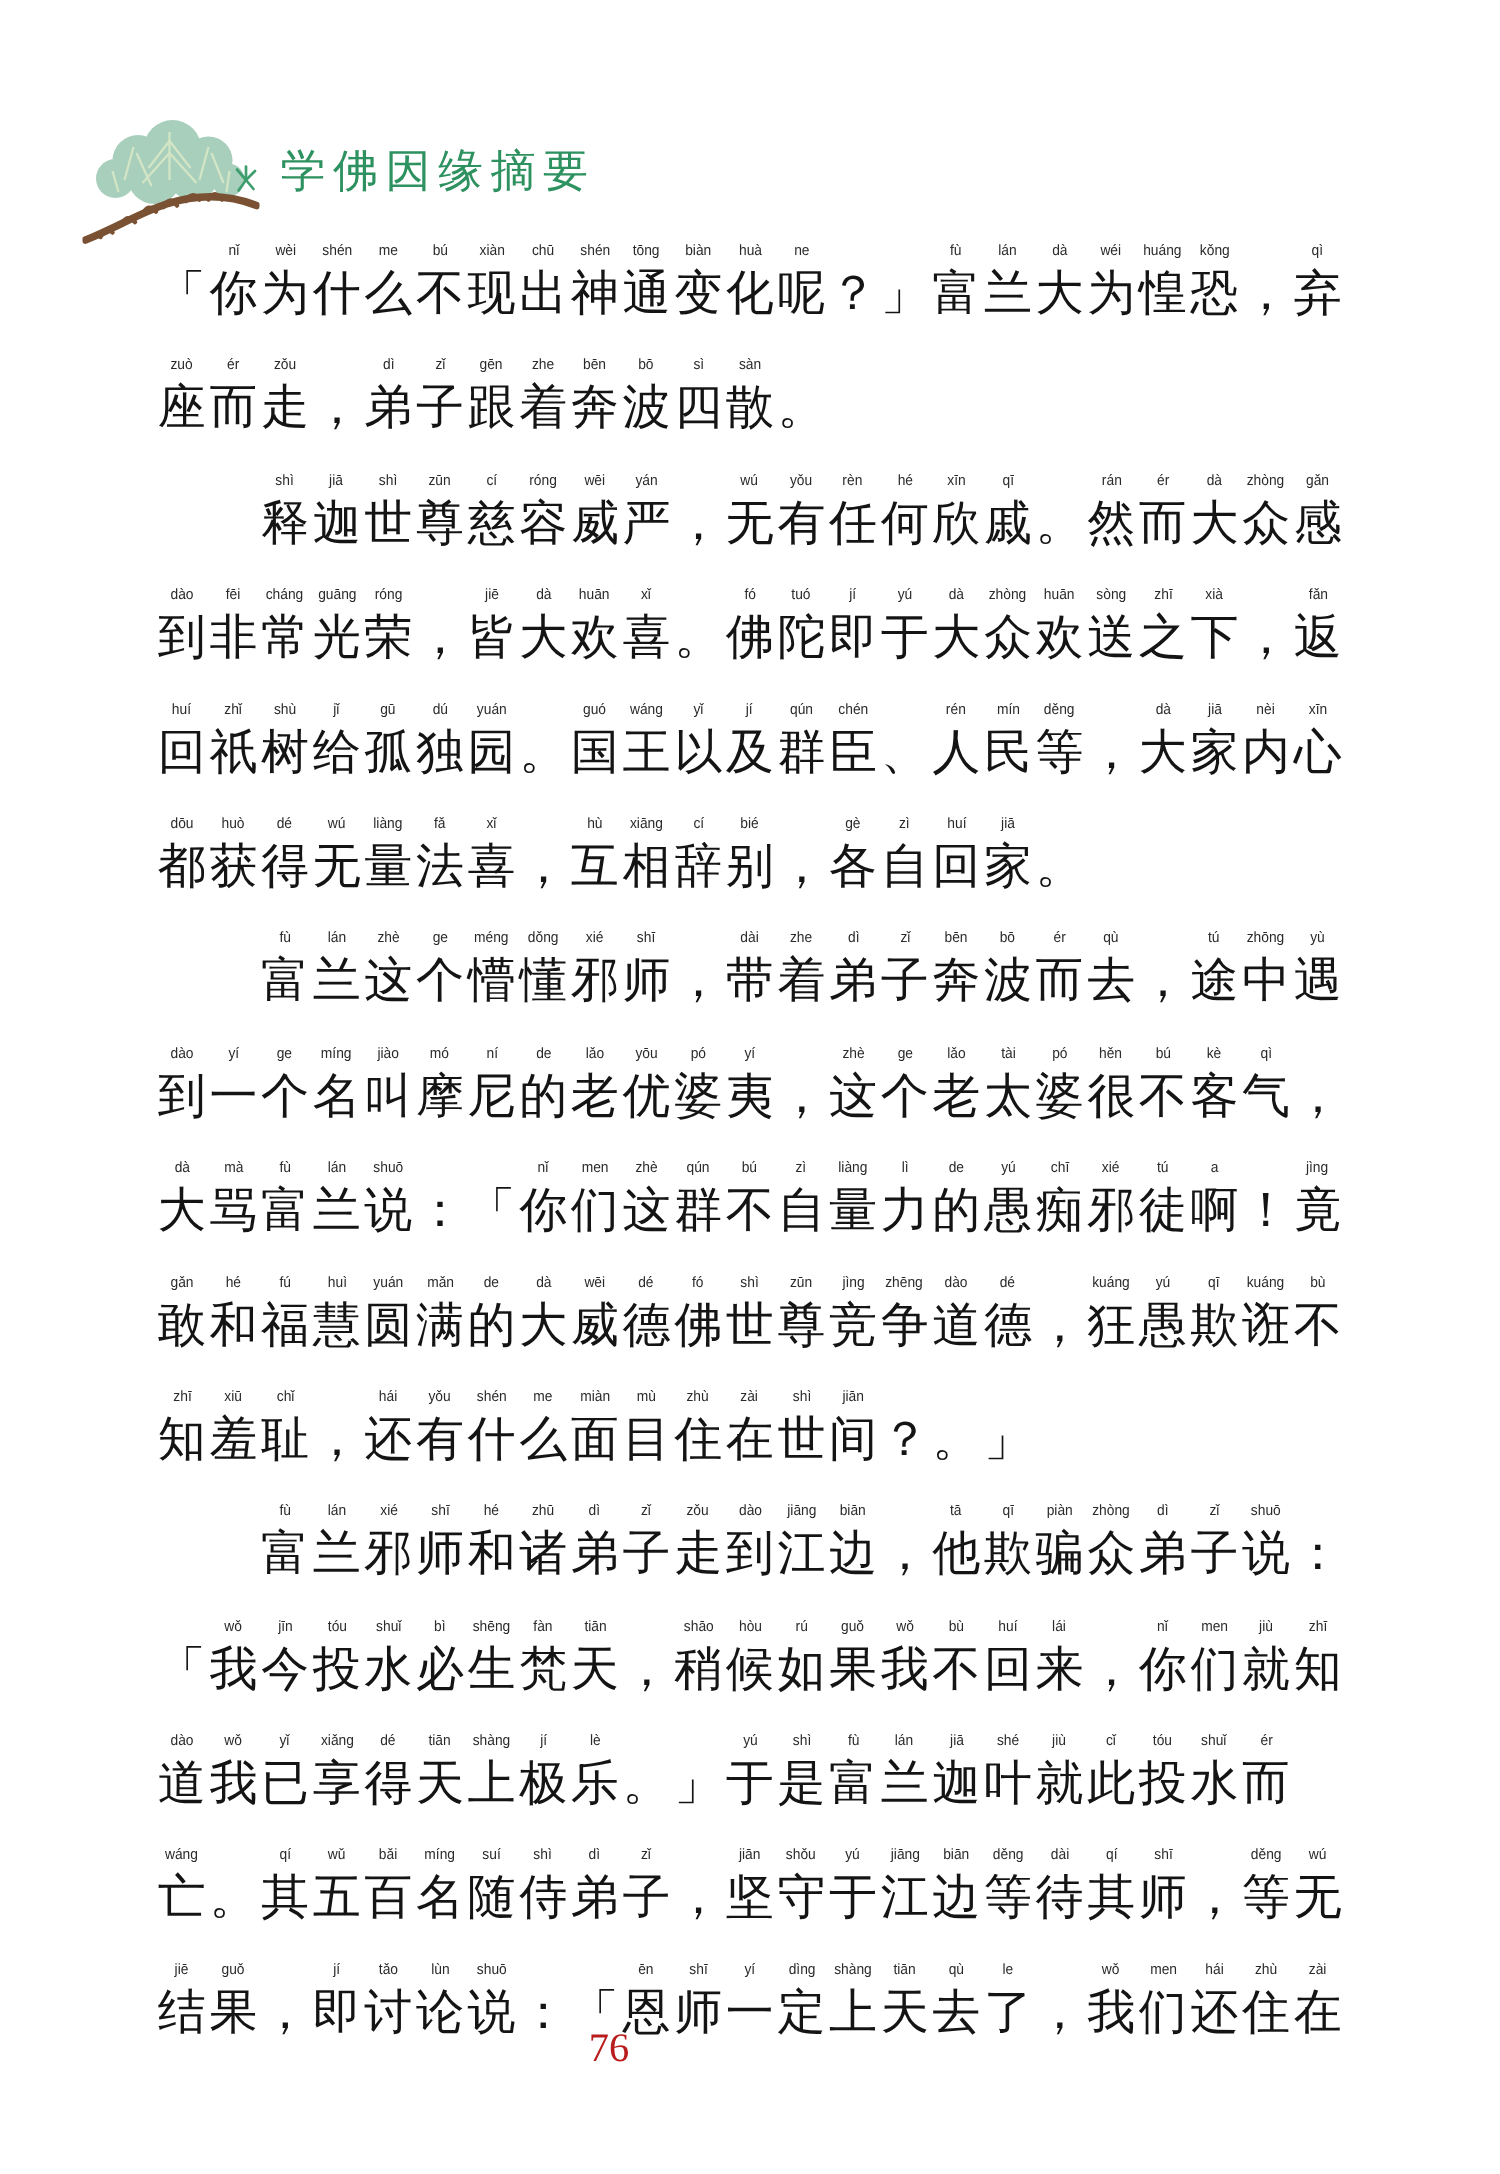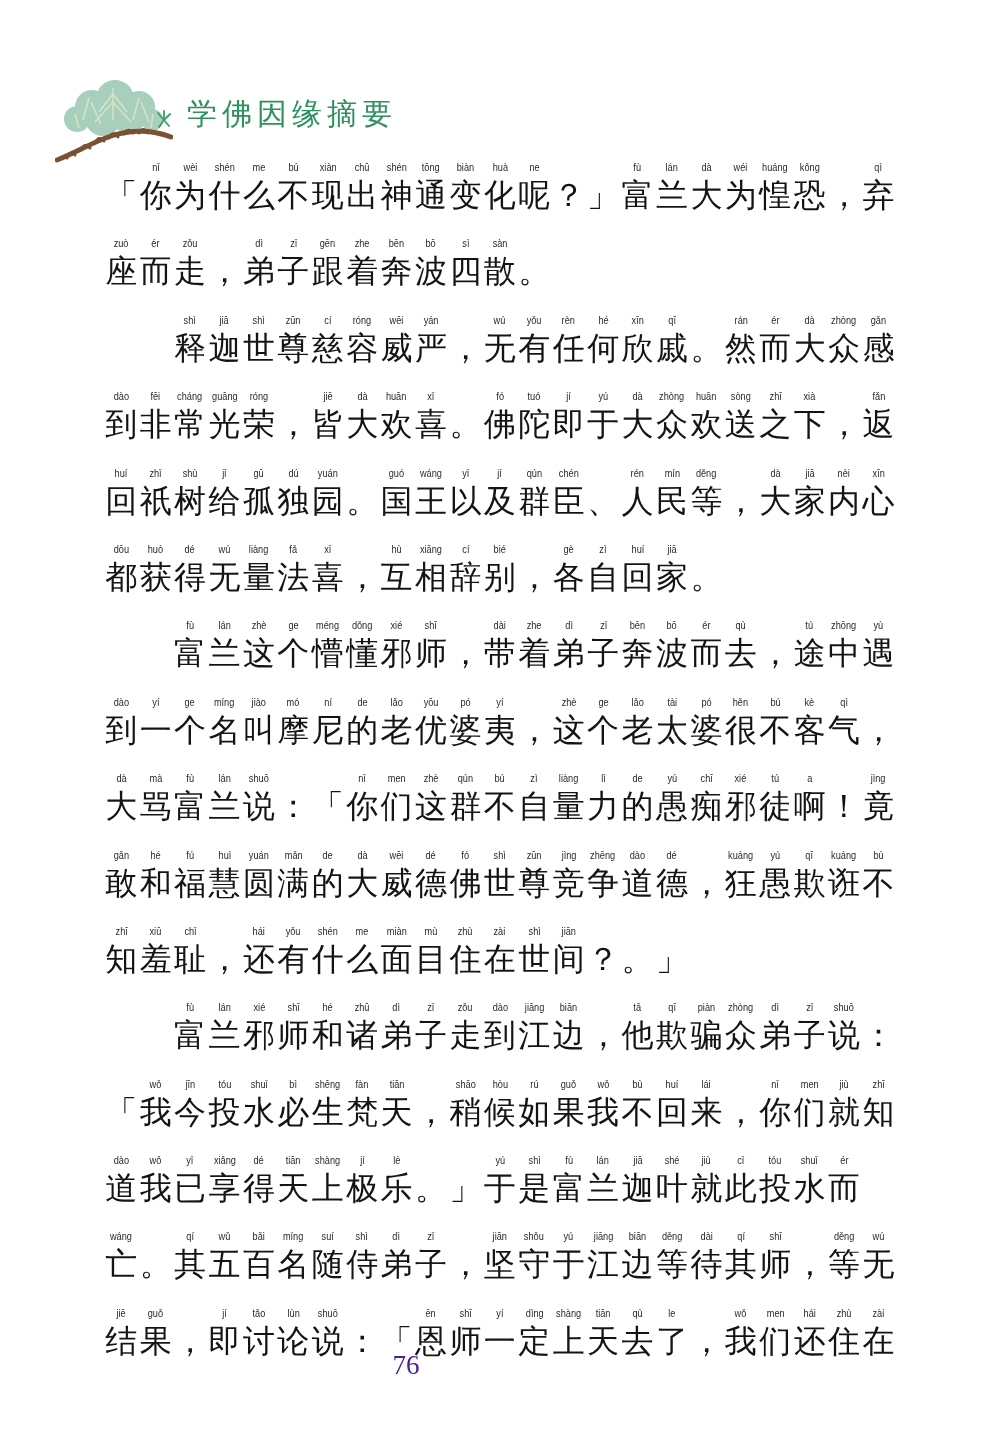--- a/index.html
+++ b/index.html
@@ -39,21 +39,21 @@
     font-size: 10px; color: #2a2a2a;
     white-space: nowrap; transform: scaleX(0.92);
   }
   .ch {
     font-size: 32px; line-height: 38px; color: #141414;
     font-family: "DejaVu Serif", serif;
   }
   .footer {
     position: absolute; top: 1350px; left: 0; width: 812px;
     text-align: center;
-    font-size: 27px; color: #4c1d95;
+    font-size: 27px; color: #b91c1c;
     font-family: "Liberation Serif", serif;
   }
 </style>
 </head>
 <body>
 
 <div class="header">
   <svg class="logo" viewBox="0 0 118 84" xmlns="http://www.w3.org/2000/svg">
     <g fill="#a8cfbc">
       <circle cx="37" cy="27" r="17"></circle>

